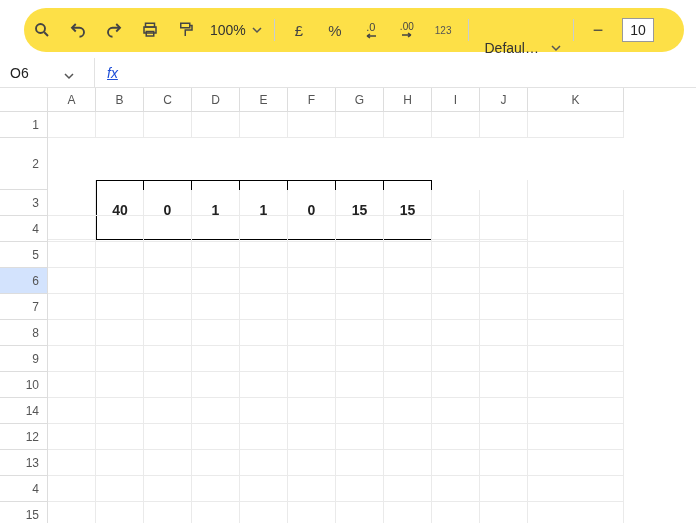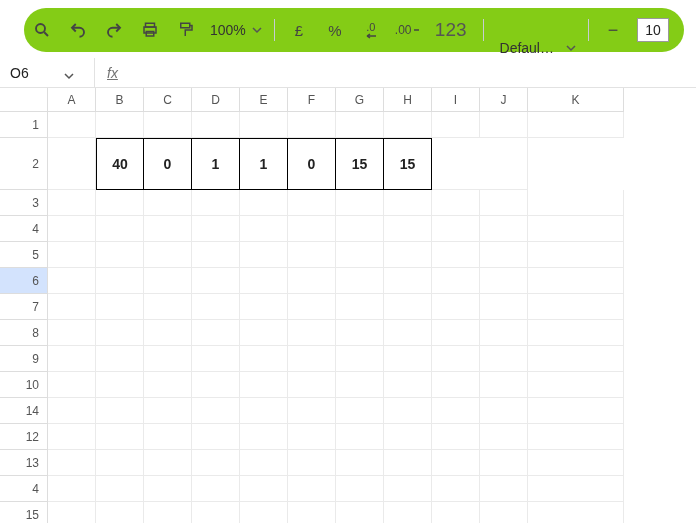--- a/index.html
+++ b/index.html
@@ -11,21 +11,21 @@
     background: #fff;
     overflow: hidden;
     width: 696px;
     height: 523px;
   }
   .toolbar {
     display: flex;
     align-items: center;
     height: 44px;
     padding: 7px 6px;
-    background: #84cc16;
+    background: #fde047;
     border-radius: 22px;
     margin: 8px 12px 6px 24px;
     gap: 12px;
   }
   .toolbar .iconbtn {
     width: 24px;
     height: 24px;
     display: flex;
     align-items: center;
     justify-content: center;
@@ -78,21 +78,21 @@
   .namebox {
     width: 70px;
     font-size: 14px;
     color: #222;
     display: flex;
     align-items: flex-end;
     justify-content: space-between;
     padding-right: 6px;
   }
   .fx {
-    color: #737373;
+    color: #1d4ed8;
     font-style: italic;
     font-size: 14px;
     border-left: 1px solid #e2e2e2;
     padding-left: 12px;
     height: 100%;
     display: flex;
     align-items: center;
     text-decoration: underline;
   }
   .grid {
@@ -152,21 +152,21 @@
     height: 26px;
     border-right: 1px solid #eaeaea;
     border-bottom: 1px solid #eaeaea;
     display: flex;
     align-items: center;
     justify-content: center;
     font-size: 14px;
     font-weight: bold;
   }
   .row.tall { height: 52px; }
-  .row.tall .cell { height: 52px; }
+  .row.tall .cell { height: 60px; margin-top: 42px; }
   .bordered {
     border: 1px solid #000 !important;
   }
   .bordered + .bordered { border-left: none !important; }
   svg { display: block; }
 </style>
 </head>
 <body>
 
 <div class="toolbar">
@@ -209,27 +209,27 @@
   </div>
   <div class="sep"></div>
   <div class="iconbtn" style="font-size:15px;">£</div>
   <div class="iconbtn" style="font-size:15px;">%</div>
   <div class="iconbtn" style="flex-direction:column;font-size:11px;line-height:1;">
     <span>.0</span>
     <svg width="14" height="6">
         <path d="M12 3H3M3 3l3-2M3 3l3 2" stroke="#444" stroke-width="1.5" fill="none"></path>
       </svg>
   </div>
-  <div class="iconbtn" style="flex-direction:row;font-size:12px;line-height:1;">
+  <div class="iconbtn" style="flex-direction:column;font-size:10px;line-height:1;">
     <span>.00</span>
     <svg width="14" height="6">
         <path d="M2 3h9M11 3l-3-2M11 3l-3 2" stroke="#444" stroke-width="1.5" fill="none"></path>
       </svg>
   </div>
-  <div class="iconbtn" style="font-size:19px;width:auto;padding:0 4px;color:#555;">123</div>
+  <div class="iconbtn" style="font-size:10px;width:auto;padding:0 4px;color:#555;">123</div>
   <div class="sep"></div>
   <div class="fontblock">
     <span class="fontname">Defaul…</span>
     <svg width="10" height="10" viewBox="0 0 10 10">
         <path d="M1 3l4 4 4-4" fill="none" stroke="#555" stroke-width="1.5"></path>
       </svg>
   </div>
   <div class="sep"></div>
   <div class="iconbtn" style="font-size:18px;">−</div>
   <div class="sizebox">10</div>

